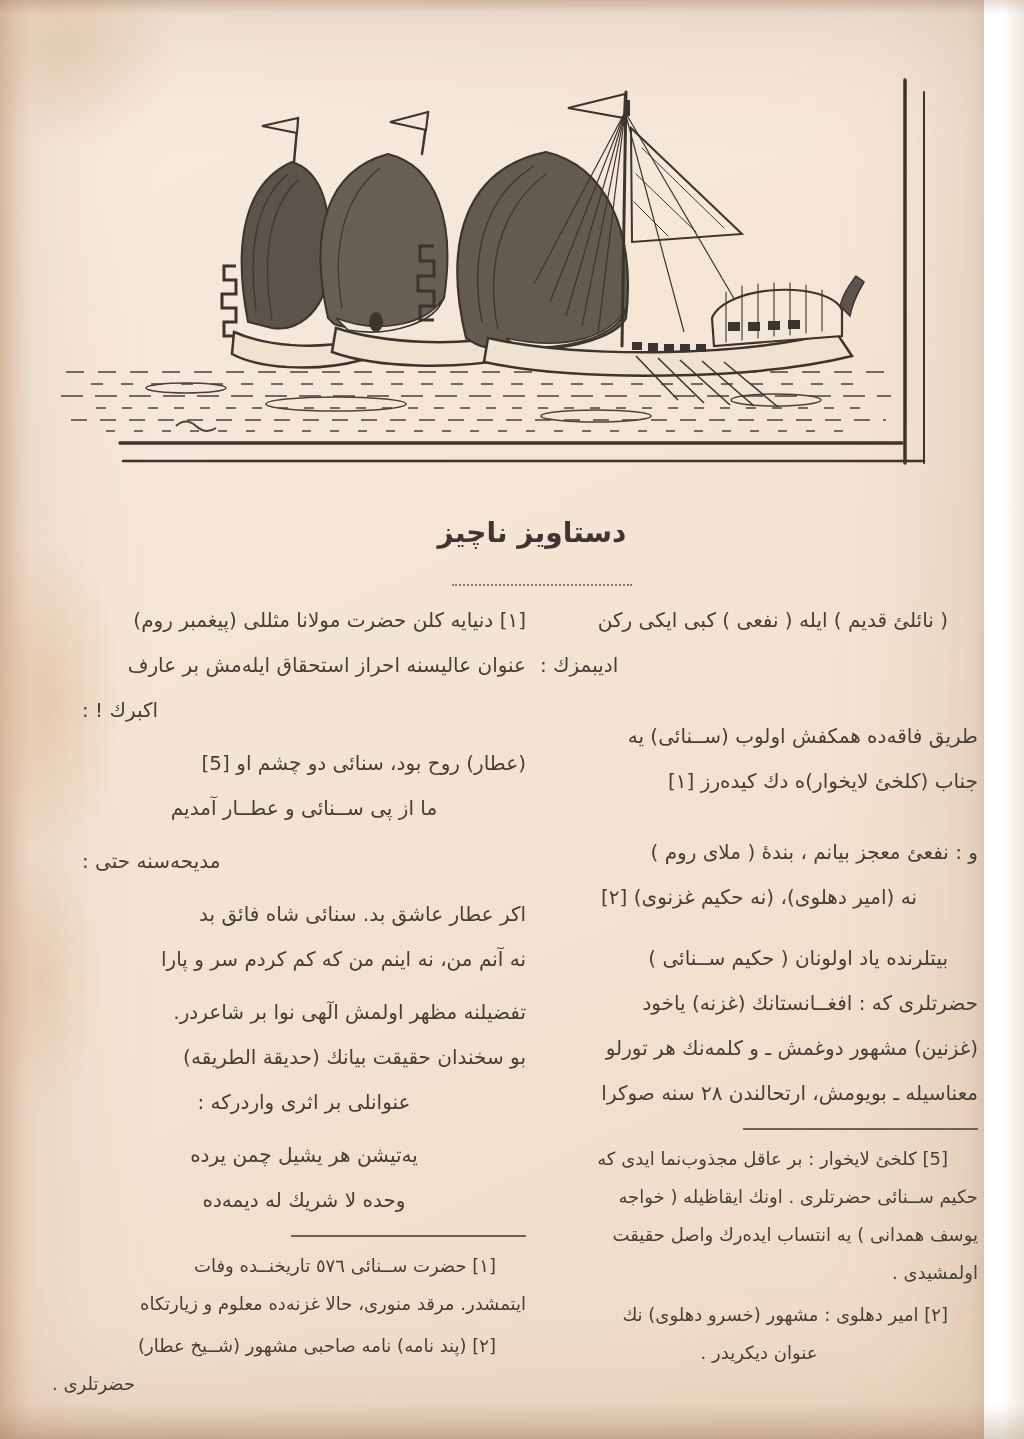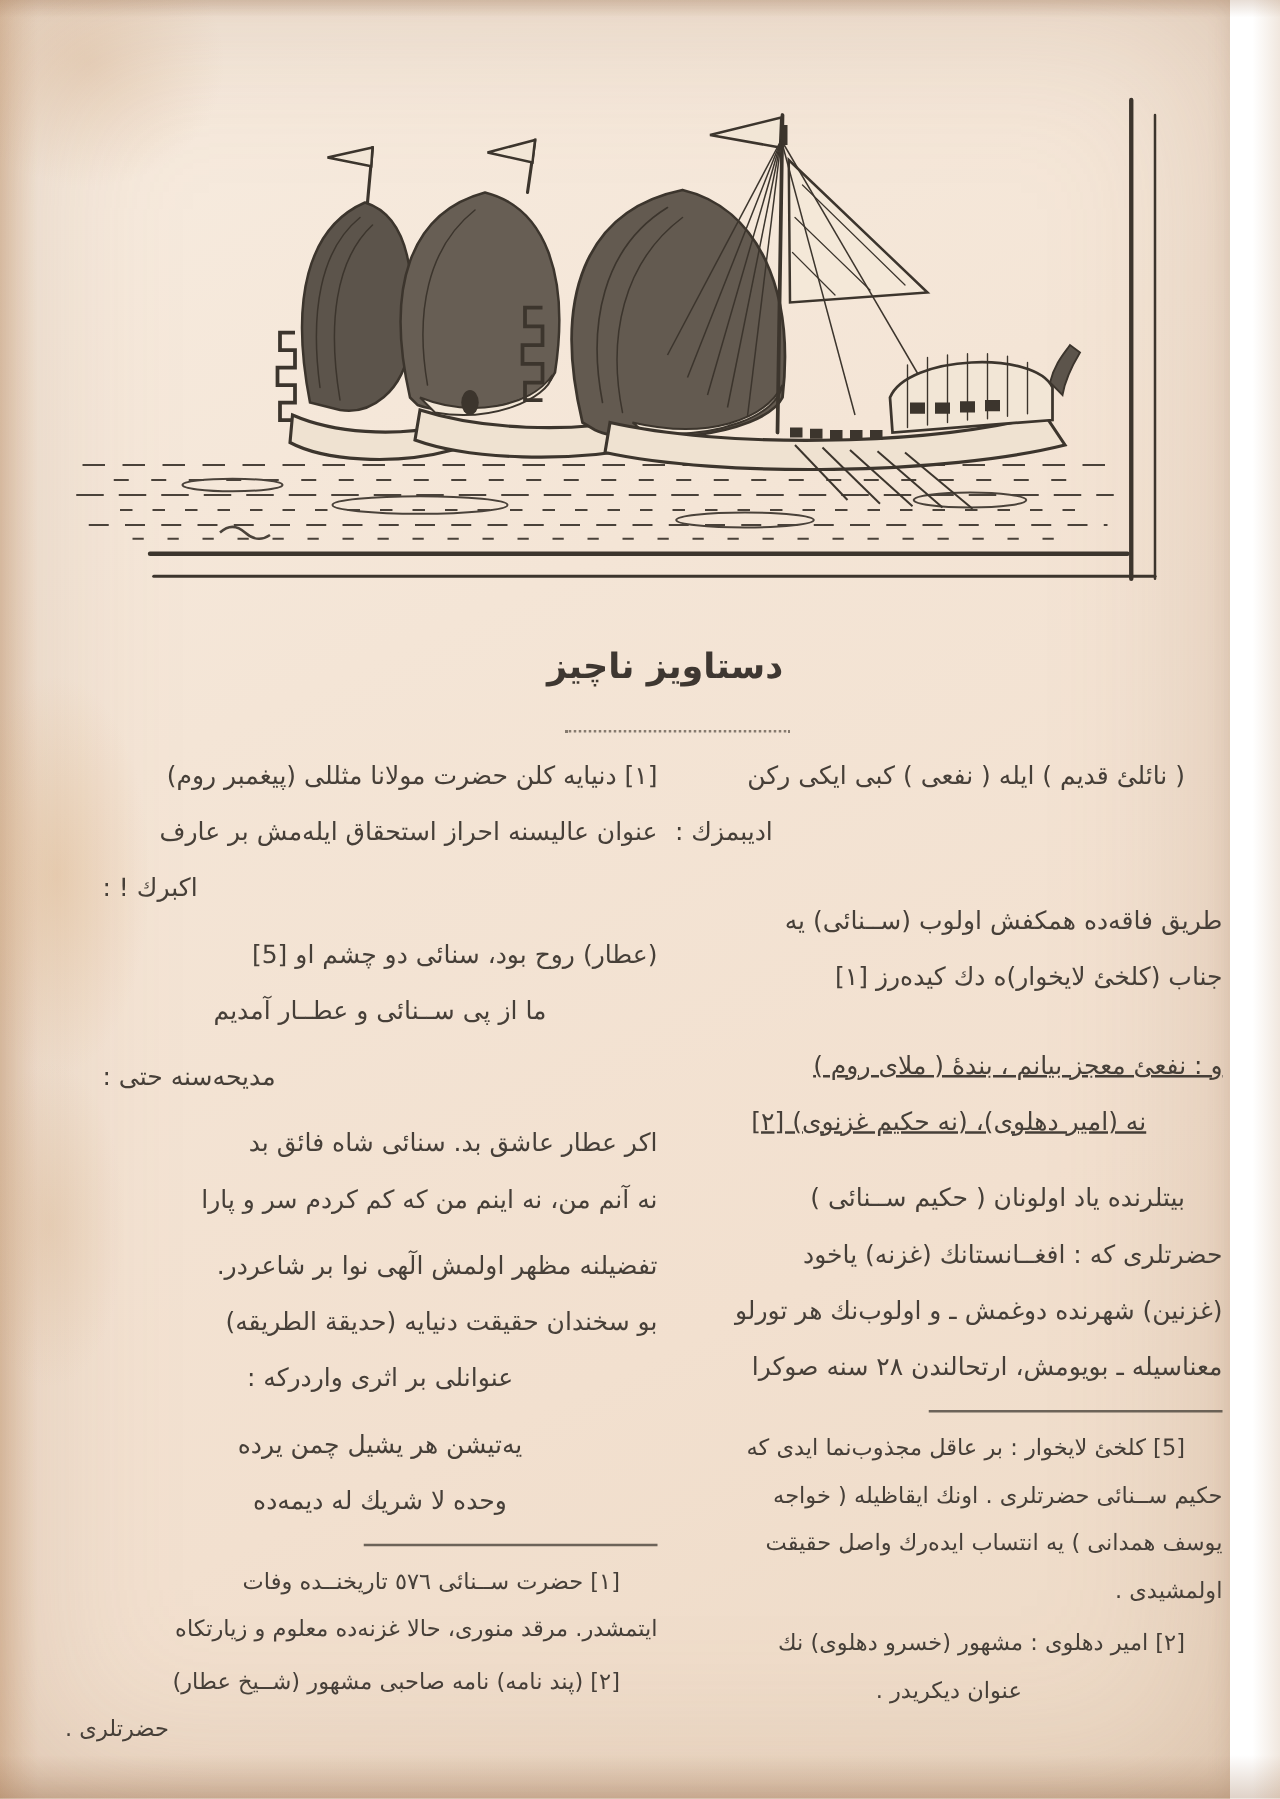--- a/index.html
+++ b/index.html
@@ -39,21 +39,21 @@
   .col-left{left:52px;top:598px;width:474px;}
   .para{margin:0 0 26px 0;}
   .line{line-height:45px;white-space:nowrap;text-align:right;}
   .al-l{text-align:left;}
   .al-c{text-align:center;}
   .ind{padding-right:30px;}
   .fn .line{font-size:18px;line-height:38px;}
   .fn{margin:0 0 4px 0;}
   .fn-rule{width:235px;border-top:2px solid #554d44;margin:12px 0 10px 0;opacity:.85;}
   .tight{margin-bottom:8px;margin-left:30px;}
-  .vgap{margin-bottom:16px;text-decoration:underline;}
+  .vgap{margin-bottom:16px;}
 </style>
 </head>
 <body>
 
 <div class="page">
 
   <div class="stain s-left-band"></div>
   <div class="stain s-topleft"></div>
   <div class="stain s-midleft"></div>
   <div class="stain s-lowleft"></div>
@@ -165,21 +165,21 @@
       <div class="line">طريق فاقه‌ده همكفش اولوب (ســنائى) يه</div>
       <div class="line">جناب (كلخئ لايخوار)ه دك كيده‌رز [١]</div>
     </div>
     <div class="para vgap">
       <div class="line">و : نفعئ معجز بيانم ، بندهٔ ( ملاى روم )</div>
       <div class="line al-c">نه (امير دهلوى)، (نه حكيم غزنوى) [٢]</div>
     </div>
     <div class="para tight">
       <div class="line ind">بيتلرنده ياد اولونان ( حكيم ســنائى )</div>
       <div class="line">حضرتلرى كه : افغــانستانك (غزنه) ياخود</div>
-      <div class="line">(غزنين) شهرنده دوغمش ـ و اولوب‌نك هر تورلو</div>
+      <div class="line">(غزنين) مشهور دوغمش ـ و كلمه‌نك هر تورلو</div>
       <div class="line">معناسيله ـ بويومش، ارتحالندن ٢٨ سنه صوكرا</div>
     </div>
     <div class="fn-rule"></div>
     <div class="para fn">
       <div class="line ind">[5] كلخئ لايخوار : بر عاقل مجذوب‌نما ايدى كه</div>
       <div class="line">حكيم ســنائى حضرتلرى . اونك ايقاظيله ( خواجه</div>
       <div class="line">يوسف همدانى ) يه انتساب ايده‌رك واصل حقيقت</div>
       <div class="line">اولمشيدى .</div>
     </div>
     <div class="para fn">
@@ -200,21 +200,21 @@
     </div>
     <div class="para tight">
       <div class="line al-l">مديحه‌سنه حتى :</div>
     </div>
     <div class="para tight">
       <div class="line">اكر عطار عاشق بد. سنائى شاه فائق بد</div>
       <div class="line">نه آنم من، نه اينم من كه كم كردم سر و پارا</div>
     </div>
     <div class="para tight">
       <div class="line">تفضيلنه مظهر اولمش الٓهى نوا بر شاعردر.</div>
-      <div class="line">بو سخندان حقيقت دنيايه (حديقة الطريقه)</div>
+      <div class="line">بو سخندان حقيقت بيانك (حديقة الطريقه)</div>
       <div class="line al-c">عنوانلى بر اثرى واردركه :</div>
     </div>
     <div class="para tight">
       <div class="line al-c">يه‌تيشن هر يشيل چمن يرده</div>
       <div class="line al-c">وحده لا شريك له ديمه‌ده</div>
     </div>
     <div class="fn-rule"></div>
     <div class="para fn">
       <div class="line ind">[١] حضرت ســنائى ٥٧٦ تاريخنــده وفات</div>
       <div class="line">ايتمشدر. مرقد منورى، حالا غزنه‌ده معلوم و زيارتكاه</div>

